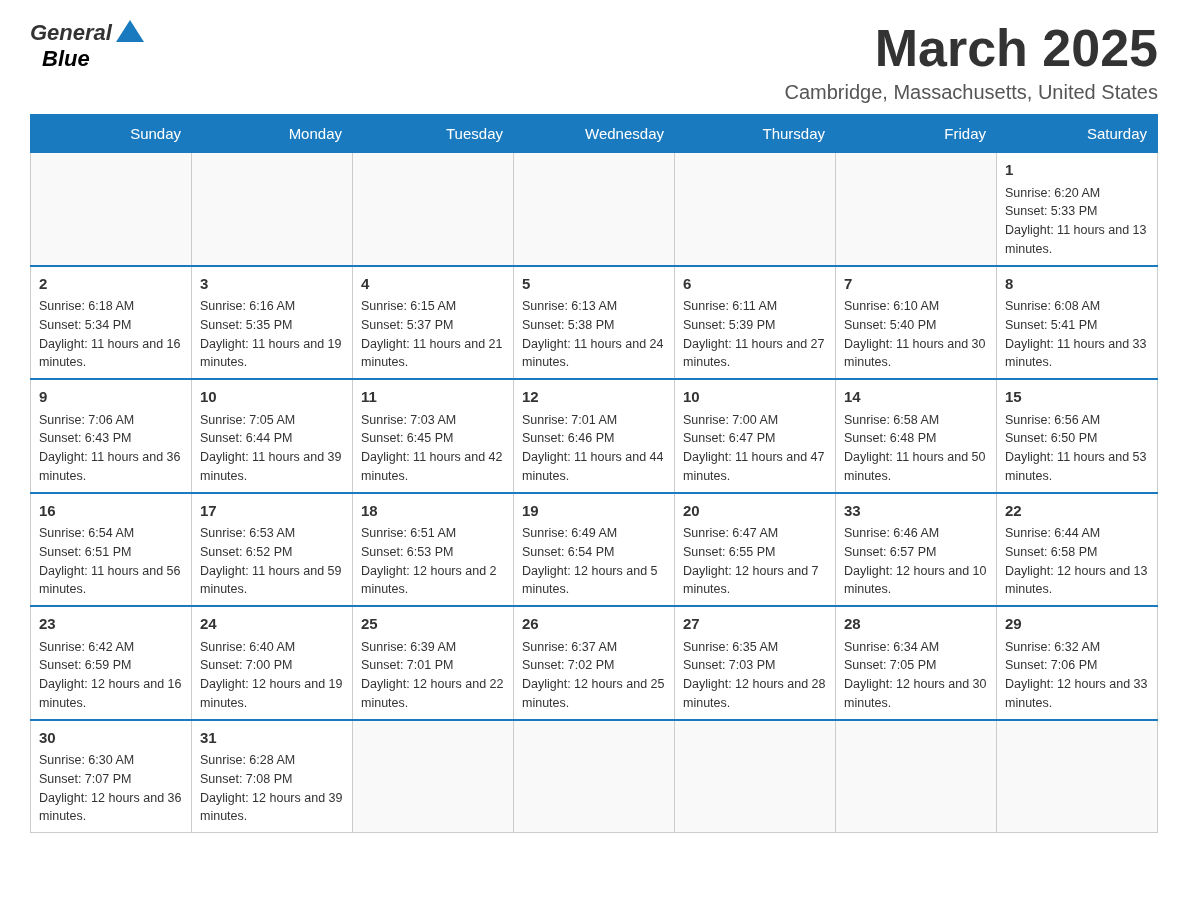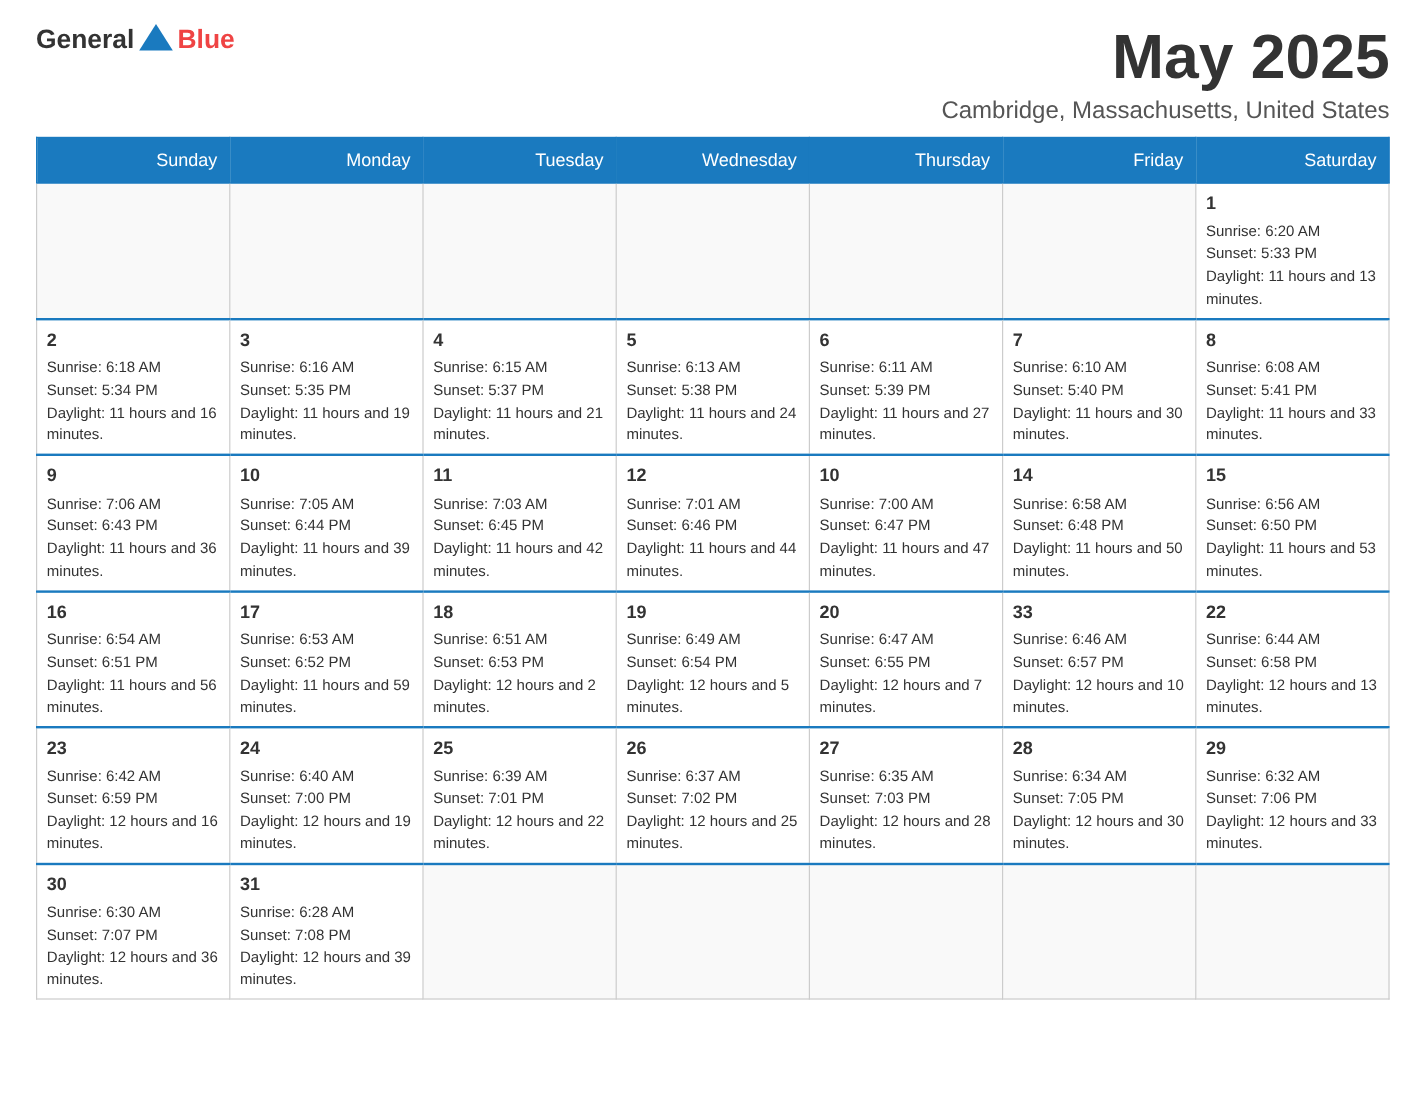--- a/index.html
+++ b/index.html
@@ -11,22 +11,23 @@
       min-height: 918px;
     }
     .header {
       display: flex;
       justify-content: space-between;
       align-items: flex-start;
       margin-bottom: 10px;
     }
     .logo {
       display: flex;
-      flex-direction: row;
+      flex-direction: column;
       align-items: flex-start;
+      font-style: italic;
     }
     .logo-top {
       display: flex;
       align-items: center;
     }
     .logo-general {
       font-size: 22px;
       font-weight: bold;
       color: #333;
     }
@@ -41,22 +42,22 @@
     }
     .logo-blue {
       font-size: 22px;
       font-weight: bold;
       color: #1a7abf;
       margin-left: 2px;
     }
     .logo-subtitle {
       font-size: 22px;
       font-weight: bold;
-      color: #ef4444;
-      margin-left: 0;
+      color: #000000;
+      margin-left: 10px;
     }
     .title-section {
       text-align: right;
     }
     .main-title {
       font-size: 52px;
       font-weight: bold;
       color: #333;
       line-height: 1.1;
     }
@@ -114,21 +115,21 @@
     <div class="logo-top">
       <span class="logo-general">General</span>
       <div class="logo-triangle"></div>
       <span class="logo-blue"></span>
     </div>
     <div style="margin-left:2px;">
       <span class="logo-subtitle">Blue</span>
     </div>
   </div>
   <div class="title-section">
-    <div class="main-title">May 2025</div>
+    <div class="main-title">March 2025</div>
     <div class="subtitle">Cambridge, Massachusetts, United States</div>
   </div>
 </div>
 
 <table class="calendar">
   <thead>
     <tr>
       <th>Sunday</th>
       <th>Monday</th>
       <th>Tuesday</th>

